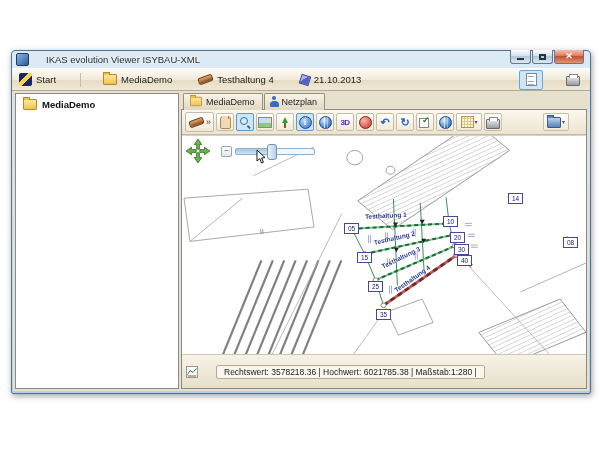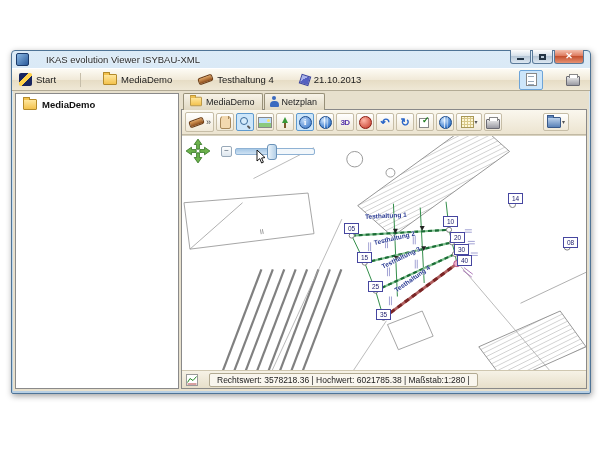--- a/index.html
+++ b/index.html
@@ -52,21 +52,21 @@
   .edgelabel{position:absolute;font-size:6.5px;font-weight:bold;color:#2c3c94;white-space:nowrap;transform-origin:0 50%;z-index:2;text-shadow:0 0 2px #fff,0 0 2px #fff}
   .blabel{position:absolute;font-size:7px;color:#777;z-index:1;transform:rotate(-8deg)}
   .panctl{position:absolute;left:3px;top:2px;display:flex;align-items:flex-start;gap:10px;z-index:4}
   .slider{display:flex;align-items:center;margin-top:8px}
   .sl-minus{width:9px;height:9px;border:1px solid #98a8b8;background:linear-gradient(#fff,#dde6ee);font-size:8px;line-height:8px;text-align:center;color:#456;border-radius:2px}
   .sl-track{width:78px;height:5px;border:1px solid #8fb2d4;background:linear-gradient(#a6c8e6,#cfe2f3);position:relative;margin-left:3px;border-radius:2px}
   .sl-rest{position:absolute;left:44%;right:0;top:0;bottom:0;background:#f2f7fb;border-radius:0 2px 2px 0}
   .sl-handle{position:absolute;left:40%;top:-5px;width:8px;height:14px;border:1px solid #6a92b8;border-radius:3px;background:linear-gradient(90deg,#eaf3fa,#b4d0e8)}
   .cursor{position:absolute;left:74px;top:14px;z-index:5}
   
-  .status{height:17px;display:flex;align-items:center;gap:11px;padding:0 4px;background:linear-gradient(#f6f2e6,#e7dfca);border-top:1px solid #cfc7b0}
+  .status{height:17px;display:flex;align-items:center;gap:18px;padding:8px 4px;background:linear-gradient(#f6f2e6,#e7dfca);border-top:1px solid #cfc7b0}
   .statfield{border:1px solid #b2aa92;background:#f9f6ee;padding:1px 7px;border-radius:2px;font-size:8.5px;color:#222;white-space:nowrap}
   
   .i-folder{width:12px;height:9px;background:linear-gradient(#ffe79e,#f3c24d);border:1px solid #b38a2a;border-radius:1px;position:relative;flex:none}
   .i-folder:before{content:"";position:absolute;left:-1px;top:-3px;width:5px;height:2px;background:#f3c24d;border:1px solid #b38a2a;border-bottom:none;border-radius:1px 1px 0 0}
   .i-pipe{width:13px;height:5px;background:linear-gradient(#e2a562,#8a4a1a);border:1px solid #6a3a12;border-radius:2px;transform:rotate(-20deg);flex:none}
   .i-cube{width:8px;height:8px;background:linear-gradient(135deg,#aab4ec 40%,#5560c0 40%);border:1px solid #3a44a0;transform:rotate(18deg);flex:none}
   .i-logo{width:13px;height:13px;background:#18255e;border-radius:2px;flex:none;
           background-image:linear-gradient(135deg,transparent 38%,#ffd24a 38%,#ffd24a 58%,transparent 58%)}
   .i-person{width:9px;height:11px;position:relative;flex:none}
   .i-person:before{content:"";position:absolute;left:2.5px;top:0;width:4px;height:4px;border-radius:50%;background:#3a6ac0}

